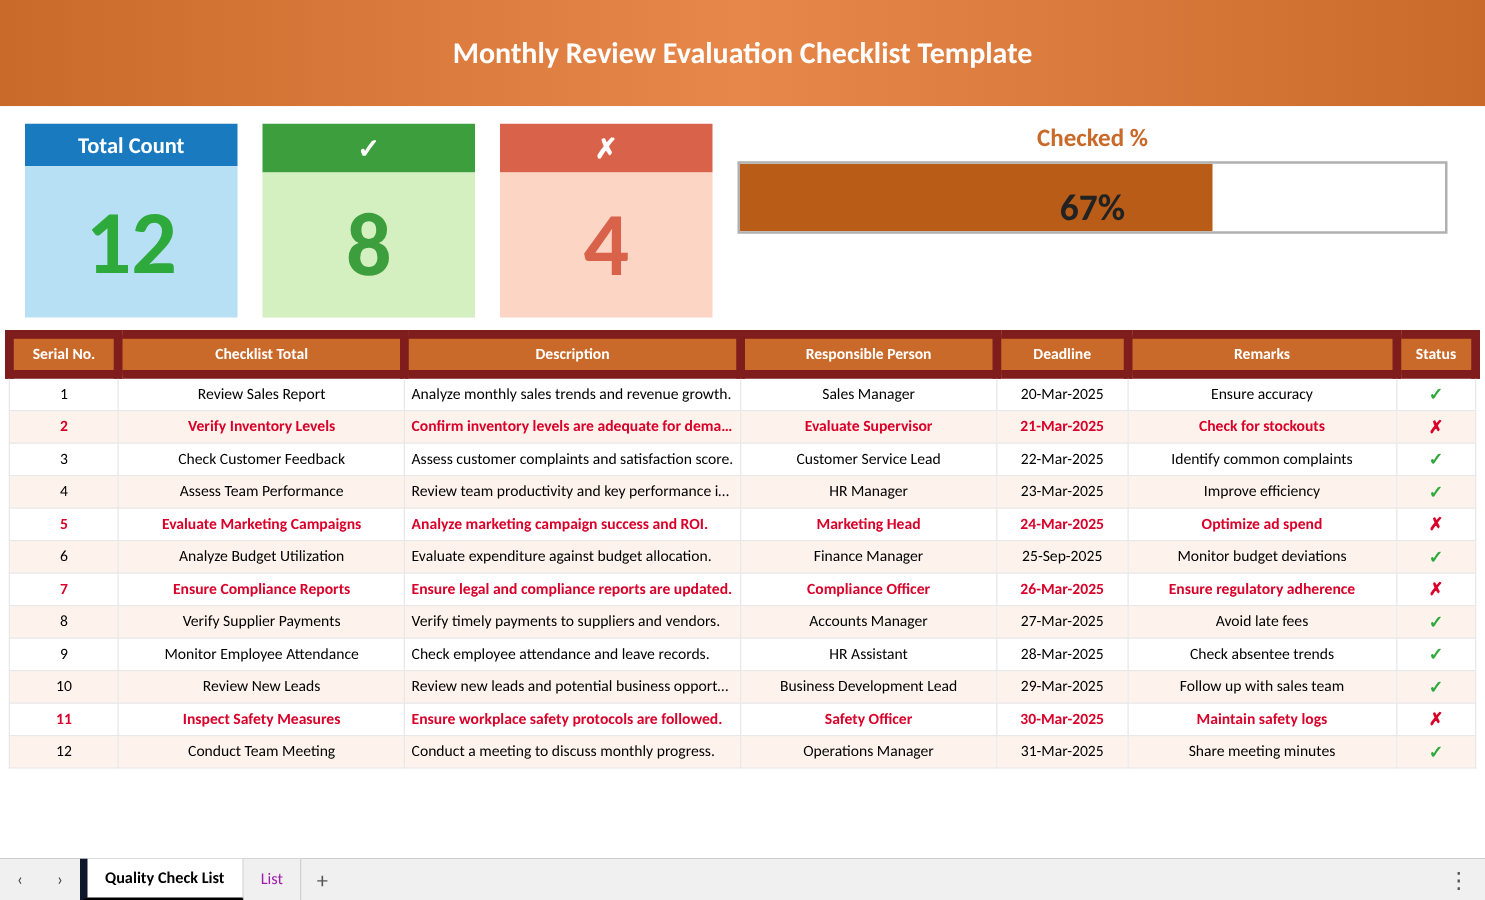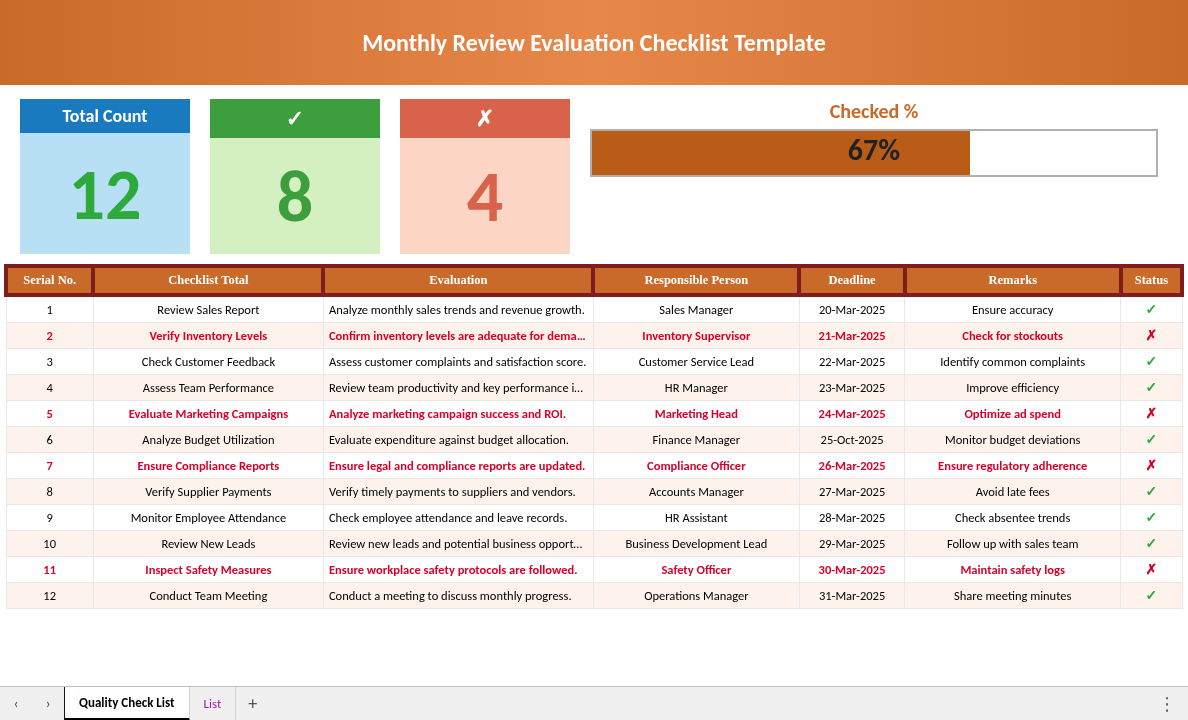--- a/index.html
+++ b/index.html
@@ -122,24 +122,24 @@
     .stat-percent .pct-label {
       color: #c96a2a;
       font-size: 20px;
       font-weight: bold;
       margin-bottom: 6px;
       text-align: center;
       width: 100%;
     }
     .pct-bar-container {
       width: 100%;
-      height: 48px;
+      height: 58px;
       border: 2px solid #b0b0b0;
       display: flex;
-      align-items: flex-start;
+      align-items: flex-end;
       overflow: hidden;
     }
     .pct-bar-fill {
       background: #b85c18;
       height: 100%;
       width: 67%;
       display: flex;
       align-items: center;
     }
     .pct-bar-text {
@@ -164,22 +164,21 @@
     }
 
     thead tr {
       background: #c96a2a;
       color: white;
     }
     thead th {
       padding: 5px 4px;
       font-weight: bold;
       text-align: center;
-      border: 4px solid #7f1d1d;
-      font-family: Liberation Serif, serif;
+      border: 7px solid #7f1d1d;
     }
 
     tbody tr {
       background: #fff;
     }
     tbody tr:nth-child(even) {
       background: #fdf3ec;
     }
     tbody tr.highlight-red {
       color: #d9002a;
@@ -228,21 +227,21 @@
     .sheet-tab {
       padding: 0 14px;
       height: 34px;
       display: flex;
       align-items: center;
       font-size: 13px;
       font-weight: bold;
       border-bottom: 3px solid #000;
       background: #fff;
       border-right: 1px solid #d0d0d0;
-      border-left: 1px solid #0f172a;
+      border-left: 6px solid #0f172a;
     }
     .sheet-tab-2 {
       padding: 0 14px;
       height: 34px;
       display: flex;
       align-items: center;
       font-size: 13px;
       background: #f0f0f0;
       border-right: 1px solid #d0d0d0;
       color: #a21caf;
@@ -297,42 +296,42 @@
     </div>
   </div>
 </div>
 
 <div class="table-wrapper">
   <table>
     <thead>
       <tr>
         <th>Serial No.</th>
         <th>Checklist Total</th>
-        <th>Evaluation</th>
+        <th>Description</th>
         <th>Responsible Person</th>
         <th>Deadline</th>
         <th>Remarks</th>
         <th>Status</th>
       </tr>
     </thead>
     <tbody id="table-body">
     <tr>
     <td>1</td>
     <td>Review Sales Report</td>
     <td class="text-left">Analyze monthly sales trends and revenue growth.</td>
     <td>Sales Manager</td>
     <td>20-Mar-2025</td>
     <td>Ensure accuracy</td>
     <td><span class="check-green">✓</span></td>
   </tr>
         <tr class="highlight-red">
     <td>2</td>
     <td>Verify Inventory Levels</td>
     <td class="text-left">Confirm inventory levels are adequate for demand.</td>
-    <td>Inventory Supervisor</td>
+    <td>Evaluate Supervisor</td>
     <td>21-Mar-2025</td>
     <td>Check for stockouts</td>
     <td><span class="cross-red">✗</span></td>
   </tr>
         <tr>
     <td>3</td>
     <td>Check Customer Feedback</td>
     <td class="text-left">Assess customer complaints and satisfaction score.</td>
     <td>Customer Service Lead</td>
     <td>22-Mar-2025</td>
@@ -355,21 +354,21 @@
     <td>Marketing Head</td>
     <td>24-Mar-2025</td>
     <td>Optimize ad spend</td>
     <td><span class="cross-red">✗</span></td>
   </tr>
         <tr>
     <td>6</td>
     <td>Analyze Budget Utilization</td>
     <td class="text-left">Evaluate expenditure against budget allocation.</td>
     <td>Finance Manager</td>
-    <td>25-Oct-2025</td>
+    <td>25-Sep-2025</td>
     <td>Monitor budget deviations</td>
     <td><span class="check-green">✓</span></td>
   </tr>
         <tr class="highlight-red">
     <td>7</td>
     <td>Ensure Compliance Reports</td>
     <td class="text-left">Ensure legal and compliance reports are updated.</td>
     <td>Compliance Officer</td>
     <td>26-Mar-2025</td>
     <td>Ensure regulatory adherence</td>

